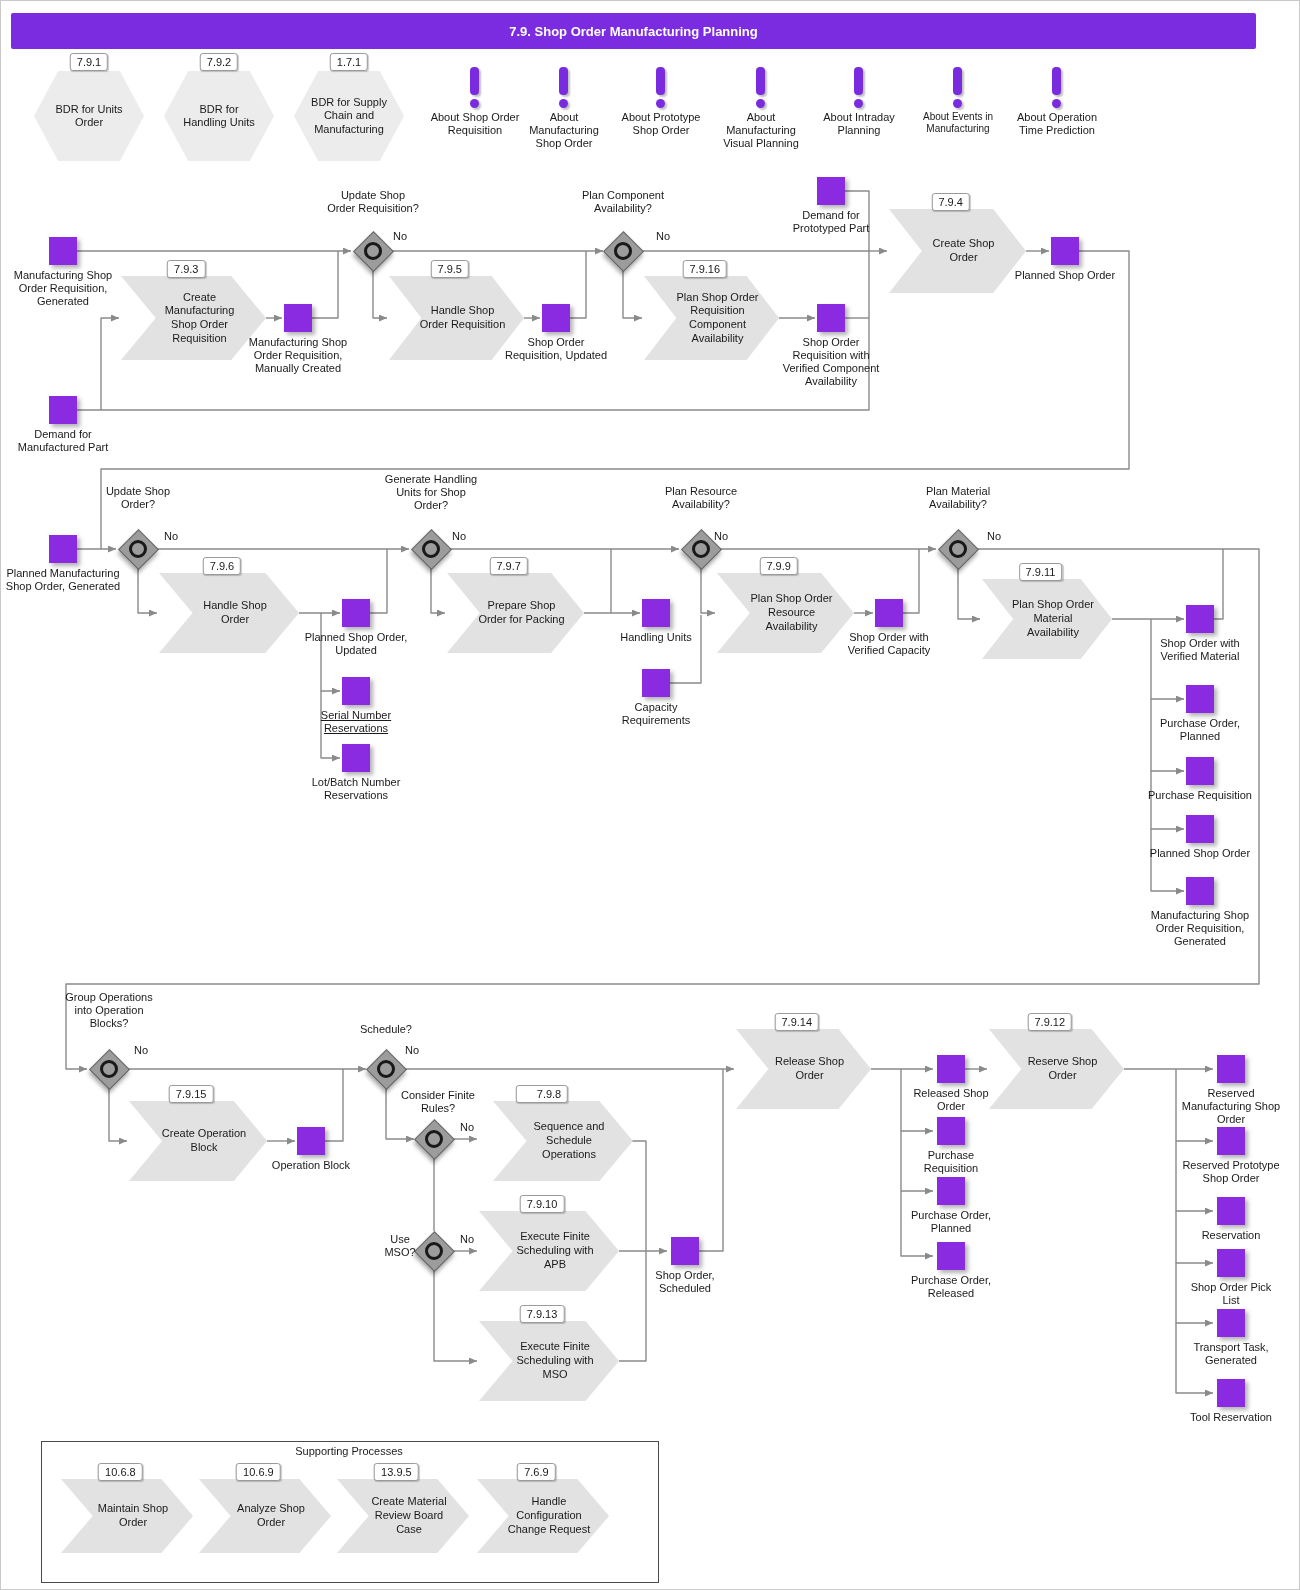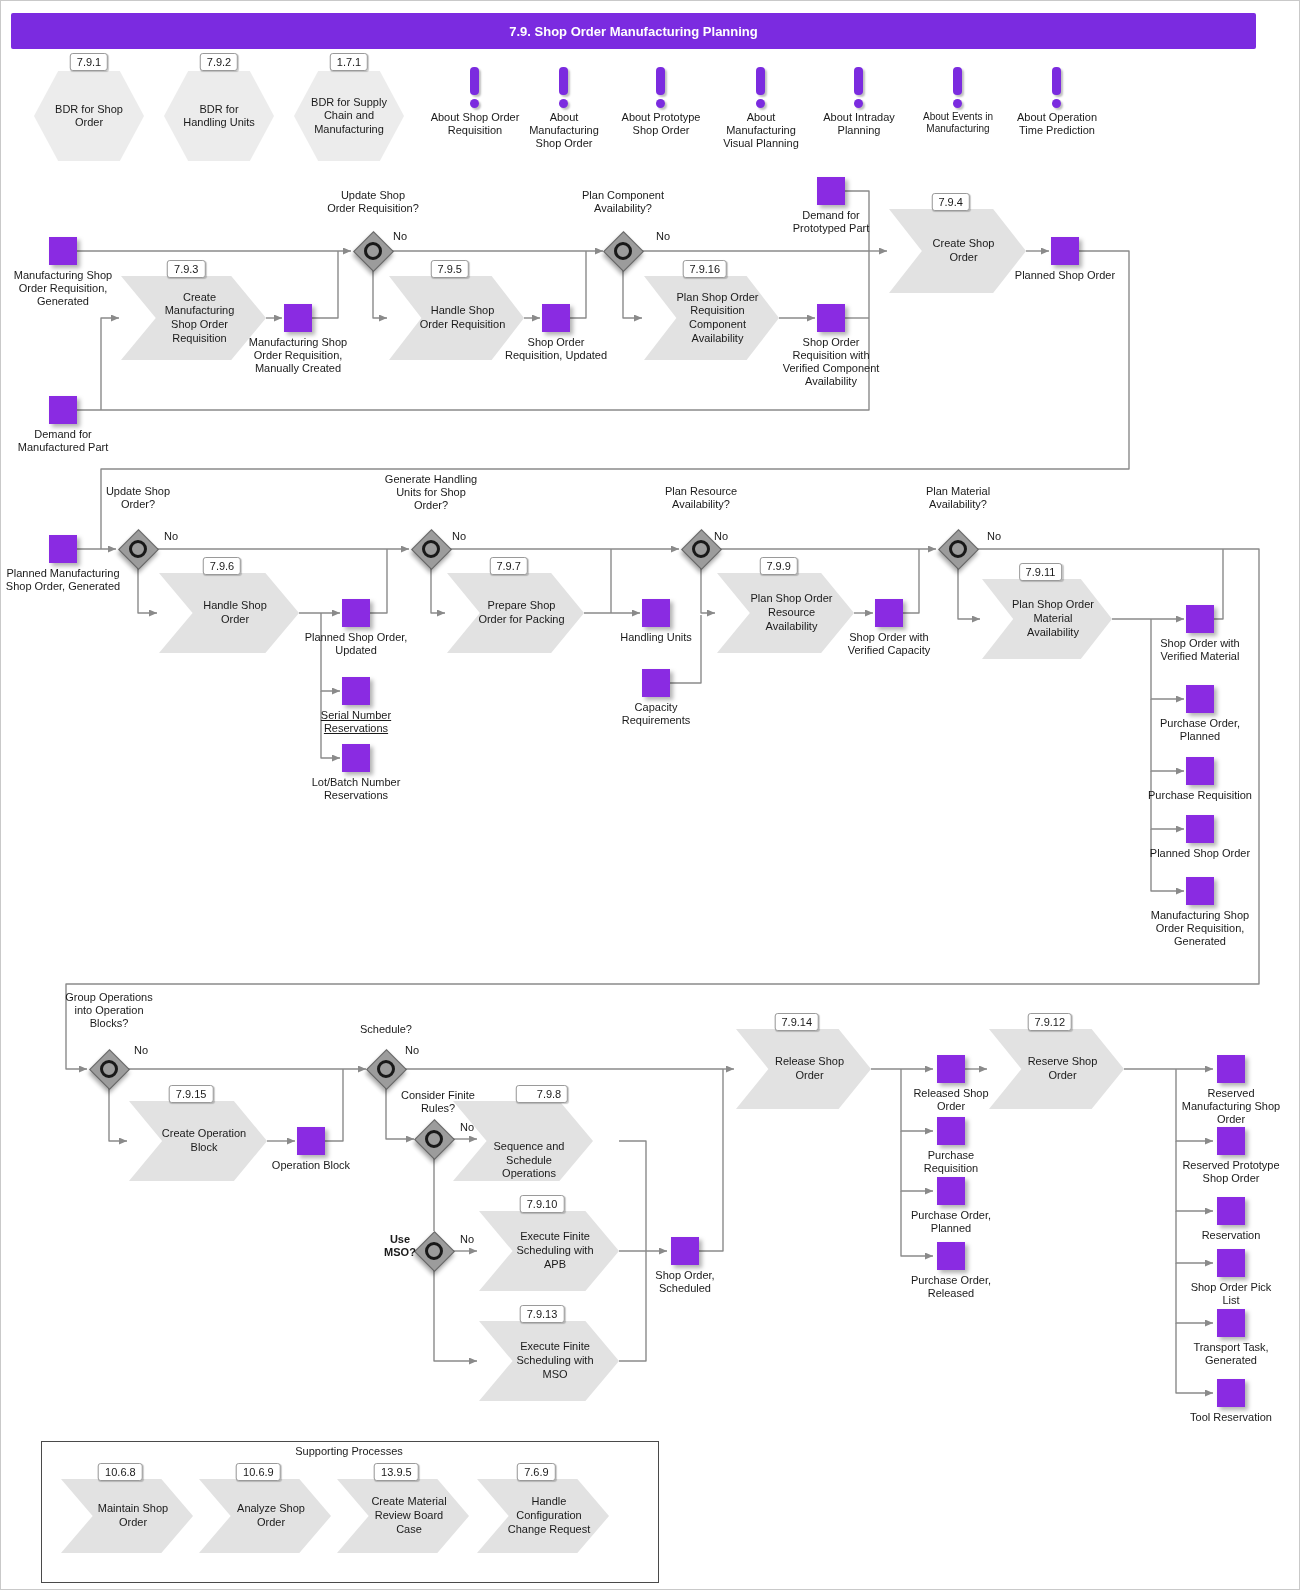--- a/index.html
+++ b/index.html
@@ -175,21 +175,21 @@
     </div>
     <div class="badge" style="left: 777.65px; top: 556px;">7.9.9</div>
     <div class="node proc" style="left: 981px; top: 578px; width: 130px; height: 80px;">
       <span>Plan Shop Order Material Availability</span>
     </div>
     <div class="badge" style="left: 1039.5px; top: 562px;">7.9.11</div>
     <div class="node proc" style="left: 128px; top: 1100px; width: 138px; height: 80px;">
       <span>Create Operation Block</span>
     </div>
     <div class="badge" style="left: 190.1px; top: 1084px;">7.9.15</div>
-    <div class="node proc" style="left: 452px; top: 1100px; width: 140px; height: 80px; align-items: flex-end;">
+    <div class="node proc" style="left: 492px; top: 1100px; width: 140px; height: 80px;">
       <span>Sequence and Schedule Operations</span>
     </div>
     <div class="badge" style="left: 541px; top: 1084px; padding-left: 20px;">7.9.8</div>
     <div class="node proc" style="left: 478px; top: 1210px; width: 140px; height: 80px;">
       <span>Execute Finite Scheduling with APB</span>
     </div>
     <div class="badge" style="left: 541px; top: 1194px;">7.9.10</div>
     <div class="node proc" style="left: 478px; top: 1320px; width: 140px; height: 80px;">
       <span>Execute Finite Scheduling with MSO</span>
     </div>
@@ -331,23 +331,23 @@
     <div class="node gw" style="left: 413px; top: 1118px;">
       <div class="diamond"></div>
       <div class="gwcircle"></div>
     </div>
     <div class="nlabel" style="left: 392px; top: 1088px; width: 90px;">Consider Finite Rules?</div>
     <div class="flabel" style="left: 459px; top: 1120px;">No</div>
     <div class="node gw" style="left: 413px; top: 1230px;">
       <div class="diamond"></div>
       <div class="gwcircle"></div>
     </div>
-    <div class="nlabel" style="left: 373px; top: 1232px; width: 52px; font-weight: bold;">Use MSO?</div>
+    <div class="nlabel" style="left: 373px; top: 1232px; width: 52px;">Use MSO?</div>
     <div class="flabel" style="left: 459px; top: 1232px;">No</div>
-    <div class="node hex" style="left: 33px; top: 70px; width: 110px; height: 90px;">BDR for Shop Order</div>
+    <div class="node hex" style="left: 33px; top: 70px; width: 110px; height: 90px;">BDR for Units Order</div>
     <div class="badge" style="left: 88px; top: 52px;">7.9.1</div>
     <div class="node hex" style="left: 163px; top: 70px; width: 110px; height: 90px;">BDR for Handling Units</div>
     <div class="badge" style="left: 218px; top: 52px;">7.9.2</div>
     <div class="node hex" style="left: 293px; top: 70px; width: 110px; height: 90px;">BDR for Supply Chain and Manufacturing</div>
     <div class="badge" style="left: 348px; top: 52px;">1.7.1</div>
     <div class="node" style="left: 424px; top: 64px; width: 100px; height: 90px;">
       <div class="bang-bar" style="left: 45px; top: 2px;"></div>
       <div class="bang-dot" style="left: 45px; top: 34px;"></div>
       <div style="position: absolute; left: 4px; top: 46px; width: 92px; text-align: center; font-size: 11px; line-height: 1.18;">About Shop Order Requisition</div>
     </div>

